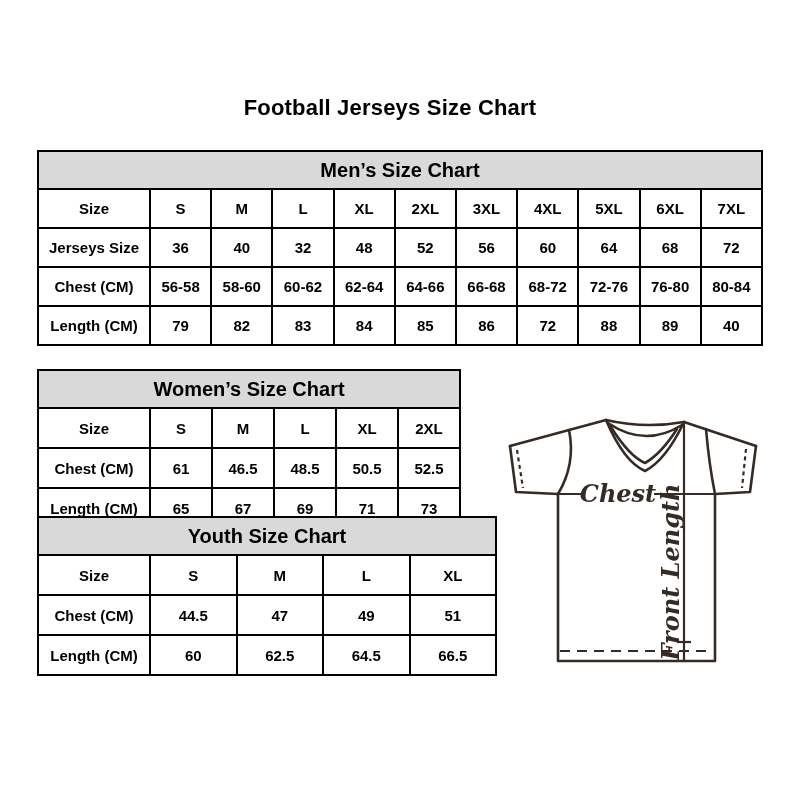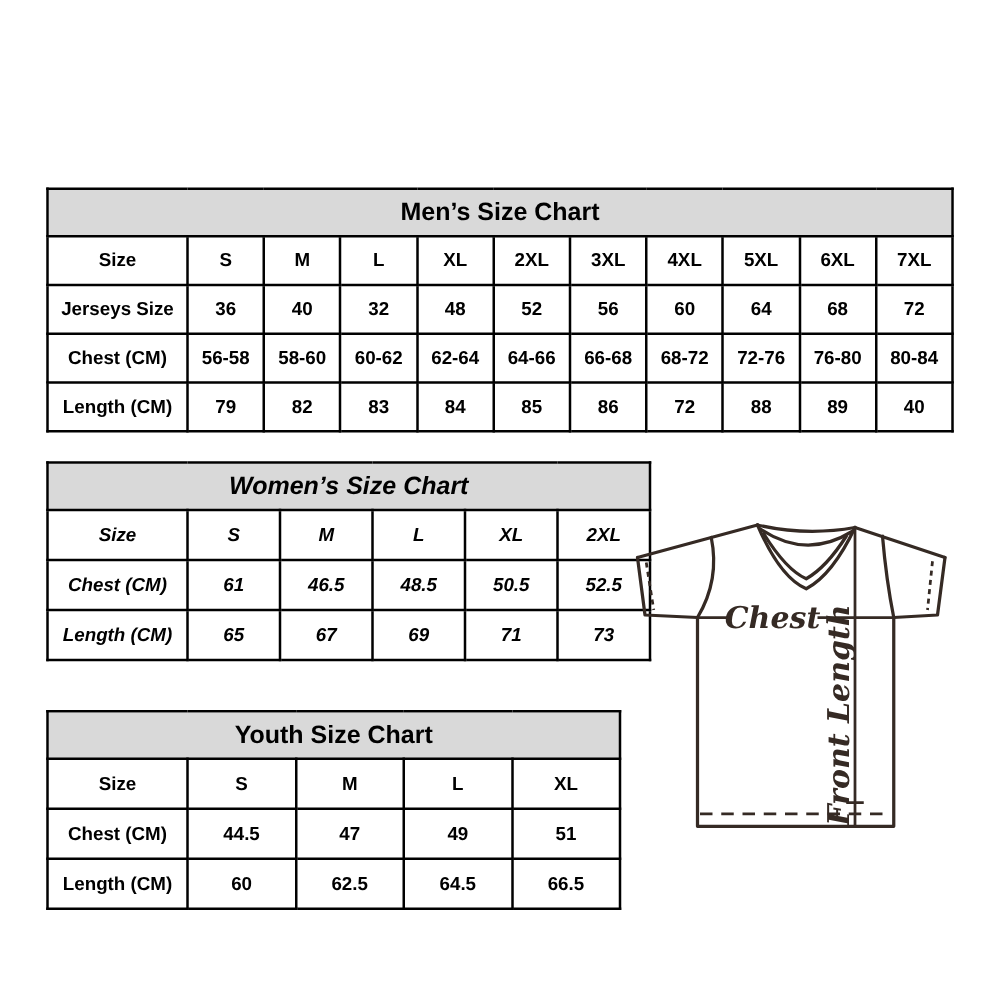--- a/index.html
+++ b/index.html
@@ -14,20 +14,21 @@
   table.size td{font-size:15px;}
   table.men td{height:37px;}
   table.small td{height:38px;}
   .jersey{position:absolute;left:503px;top:402px;width:294px;height:272px;}
 </style>
 </head>
 <body>
 
 <div class="canvas">
 
+  <h1 class="title">Football Jerseys Size Chart</h1>
 
   <table class="size men" style="left:37px;top:150px;width:726px;">
     <colgroup>
         <col style="width:112px">
         <col>
         <col>
         <col>
         <col>
         <col>
         <col>
@@ -90,21 +91,21 @@
         <td>85</td>
         <td>86</td>
         <td>72</td>
         <td>88</td>
         <td>89</td>
         <td>40</td>
       </tr>
     </tbody>
   </table>
 
-  <table class="size small" style="left:37px;top:369px;width:484px;font-style:italic;">
+  <table class="size small" style="left:37px;top:369px;width:424px;">
     <colgroup>
         <col style="width:112px">
         <col>
         <col>
         <col>
         <col>
         <col>
       </colgroup>
     <thead>
       <tr>
@@ -132,21 +133,21 @@
         <td>Length (CM)</td>
         <td>65</td>
         <td>67</td>
         <td>69</td>
         <td>71</td>
         <td>73</td>
       </tr>
     </tbody>
   </table>
 
-  <table class="size small" style="left:37px;top:568px;width:460px;">
+  <table class="size small" style="left:37px;top:516px;width:460px;">
     <colgroup>
         <col style="width:112px">
         <col>
         <col>
         <col>
         <col>
       </colgroup>
     <thead>
       <tr>
         <th class="band" colspan="5">Youth Size Chart</th>

